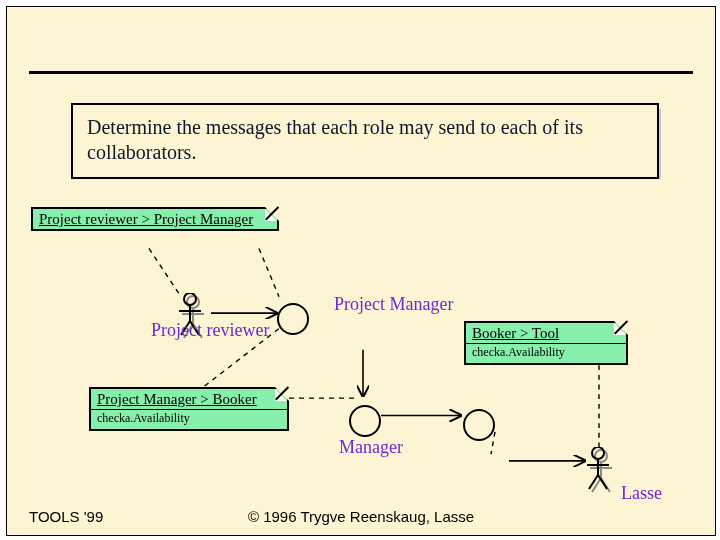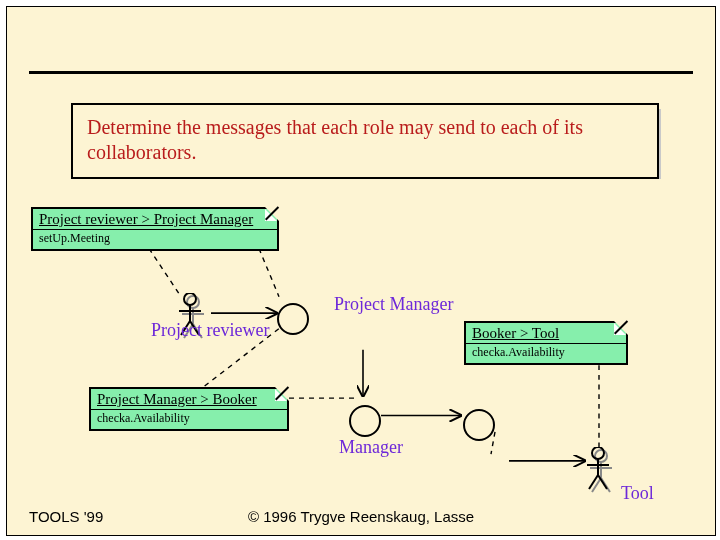--- a/index.html
+++ b/index.html
@@ -1,20 +1,20 @@
 <!DOCTYPE html>
 <html><head>
 <meta charset="utf-8">
 <style>
   html,body{margin:0;padding:0}
   body{width:720px;height:540px;background:#fff;font-family:"Times New Roman",Times,serif;position:relative;overflow:hidden}
   .slide{position:absolute;left:6px;top:6px;width:708px;height:528px;background:#fdf4d3;border:1px solid #000}
   .title{position:absolute;left:0;right:0;top:10px;text-align:center;font-family:Arial,Helvetica,sans-serif;font-size:36px;font-weight:bold;color:#a02320;letter-spacing:0.5px}
   .rule{position:absolute;left:22px;right:22px;top:64px;height:3px;background:#000}
-  .intro{position:absolute;left:64px;top:96px;width:556px;font-size:20px;line-height:1.25;color:#b91c1c;background:#fdf4d3;border:2px solid #000;padding:10px 14px 12px 14px}
+  .intro{position:absolute;left:64px;top:96px;width:556px;font-size:20px;line-height:1.25;color:#0f172a;background:#fdf4d3;border:2px solid #000;padding:10px 14px 12px 14px}
   .intro-shadow{position:absolute;left:70px;top:102px;width:584px;height:70px;background:#c9c9c9}
   .diagram{position:absolute;left:22px;right:22px;top:198px;bottom:50px}
   .note{position:absolute;background:#86efac;border:2px solid #000}
   .note-hd{font-family:"Times New Roman",serif;font-size:15px;text-decoration:underline;padding:2px 6px 1px 6px;white-space:nowrap}
   .note-bd{font-family:"Times New Roman",serif;font-size:12px;padding:1px 6px 3px 6px;border-top:1px solid #000}
   .dogear{position:absolute;right:-2px;top:-2px;width:0;height:0;border-top:14px solid #fdf4d3;border-left:14px solid transparent}
   .dogear2{position:absolute;right:0;top:0;width:0;height:0;border-bottom:12px solid #fff;border-right:12px solid transparent}
   .dogear-line{position:absolute;right:-2px;top:-2px;width:14px;height:14px}
   .dogear-line:before{content:"";position:absolute;left:0;top:12px;width:18px;height:0;border-top:2px solid #000;transform:rotate(-45deg);transform-origin:left top}
   .lbl{position:absolute;font-family:"Times New Roman",serif;font-size:18px;color:#6d28d9;white-space:nowrap}
@@ -51,21 +51,20 @@
       <line x1="160" y1="200" x2="250" y2="128" stroke="#000" stroke-width="1.4" stroke-dasharray="5,5"></line>
       <line x1="250" y1="200" x2="330" y2="200" stroke="#000" stroke-width="1.4" stroke-dasharray="5,5"></line>
       <line x1="352" y1="218" x2="432" y2="218" stroke="#000" stroke-width="1.6" marker-end="url(#arr)"></line>
       <line x1="466" y1="235" x2="462" y2="258" stroke="#000" stroke-width="1.4" stroke-dasharray="5,5"></line>
       <line x1="570" y1="166" x2="570" y2="255" stroke="#000" stroke-width="1.4" stroke-dasharray="5,5"></line>
       <line x1="480" y1="265" x2="556" y2="265" stroke="#000" stroke-width="1.6" marker-end="url(#arr)"></line>
     </svg>
 
     <div class="note" style="left:2px;top:2px;width:244px">
       <div class="note-hd">Project reviewer &gt; Project Manager</div>
-      <div class="note-bd">setUp.Meeting</div>
       <div class="dogear"></div>
         <div class="dogear2"></div>
         <div class="dogear-line"></div>
     </div>
 
     <div class="stick" style="left:150px;top:88px">
       <svg width="30" height="48">
         <g stroke="#888" stroke-width="2" fill="none" transform="translate(3,3)">
           <circle cx="11" cy="6" r="6"></circle>
             <line x1="11" y1="12" x2="11" y2="28"></line>
@@ -119,21 +118,21 @@
         </g>
         <g stroke="#000" stroke-width="2" fill="none">
           <circle cx="11" cy="6" r="6"></circle>
             <line x1="11" y1="12" x2="11" y2="28"></line>
           <line x1="0" y1="18" x2="22" y2="18"></line>
             <line x1="11" y1="28" x2="2" y2="42"></line>
             <line x1="11" y1="28" x2="20" y2="42"></line>
         </g>
       </svg>
     </div>
-    <div class="lbl" style="left:592px;top:278px">Tool</div>
+    <div class="lbl" style="left:592px;top:278px">Lasse</div>
 
   </div>
 
   <div class="foot">
     <span class="foot-l">TOOLS '99</span>
     <span class="foot-c">© 1996 Trygve Reenskaug, Lasse</span>
   </div>
 
 </div>
 

